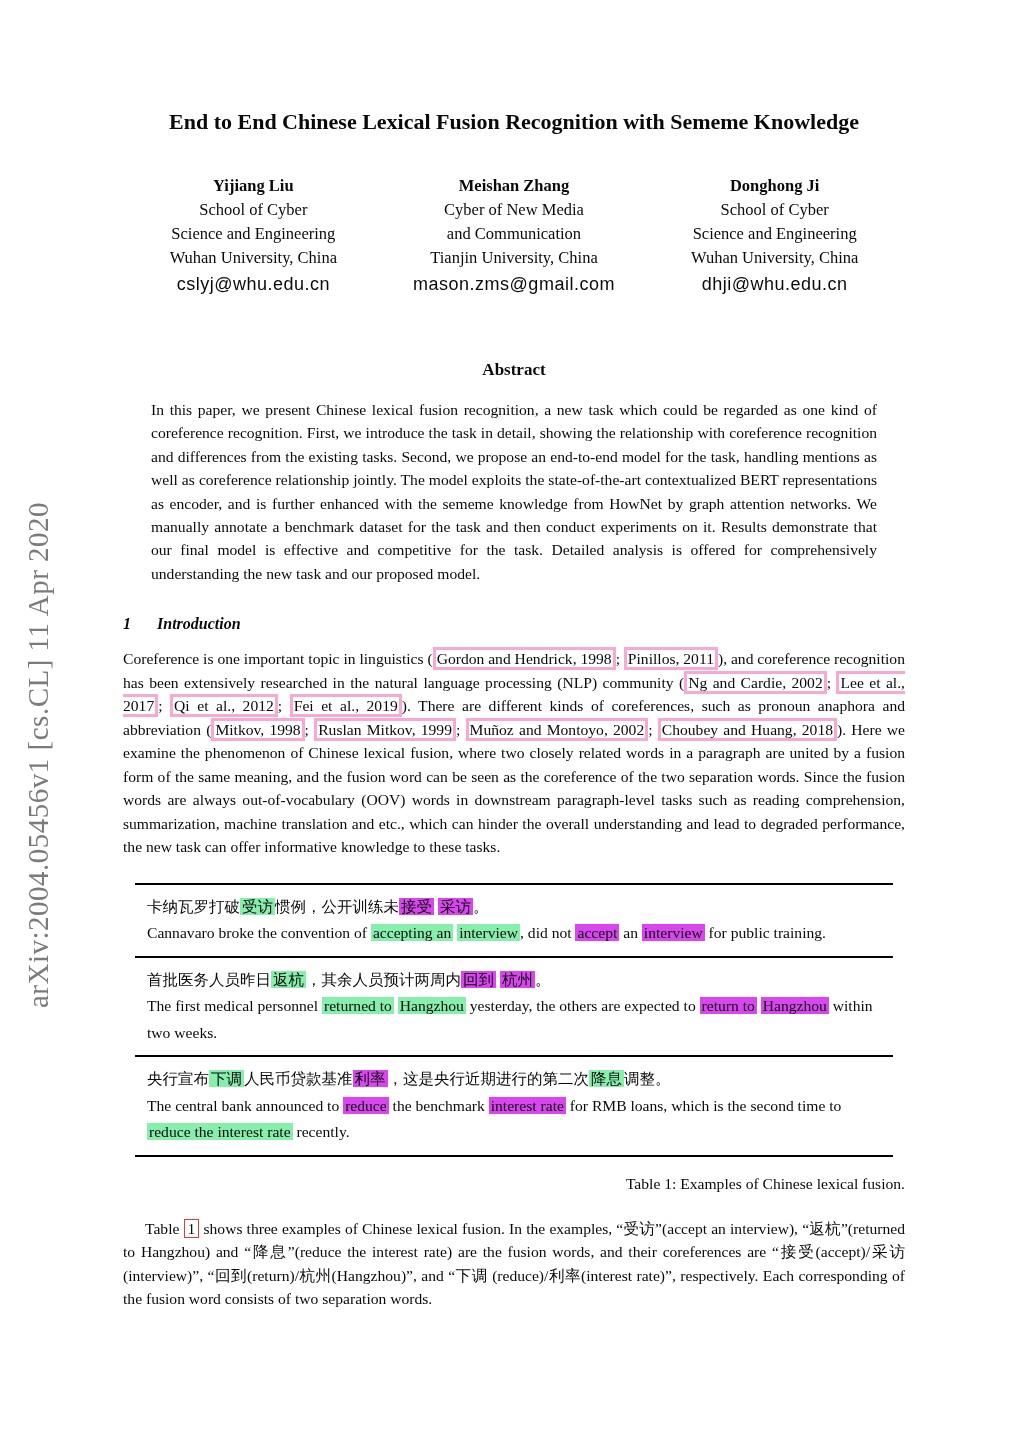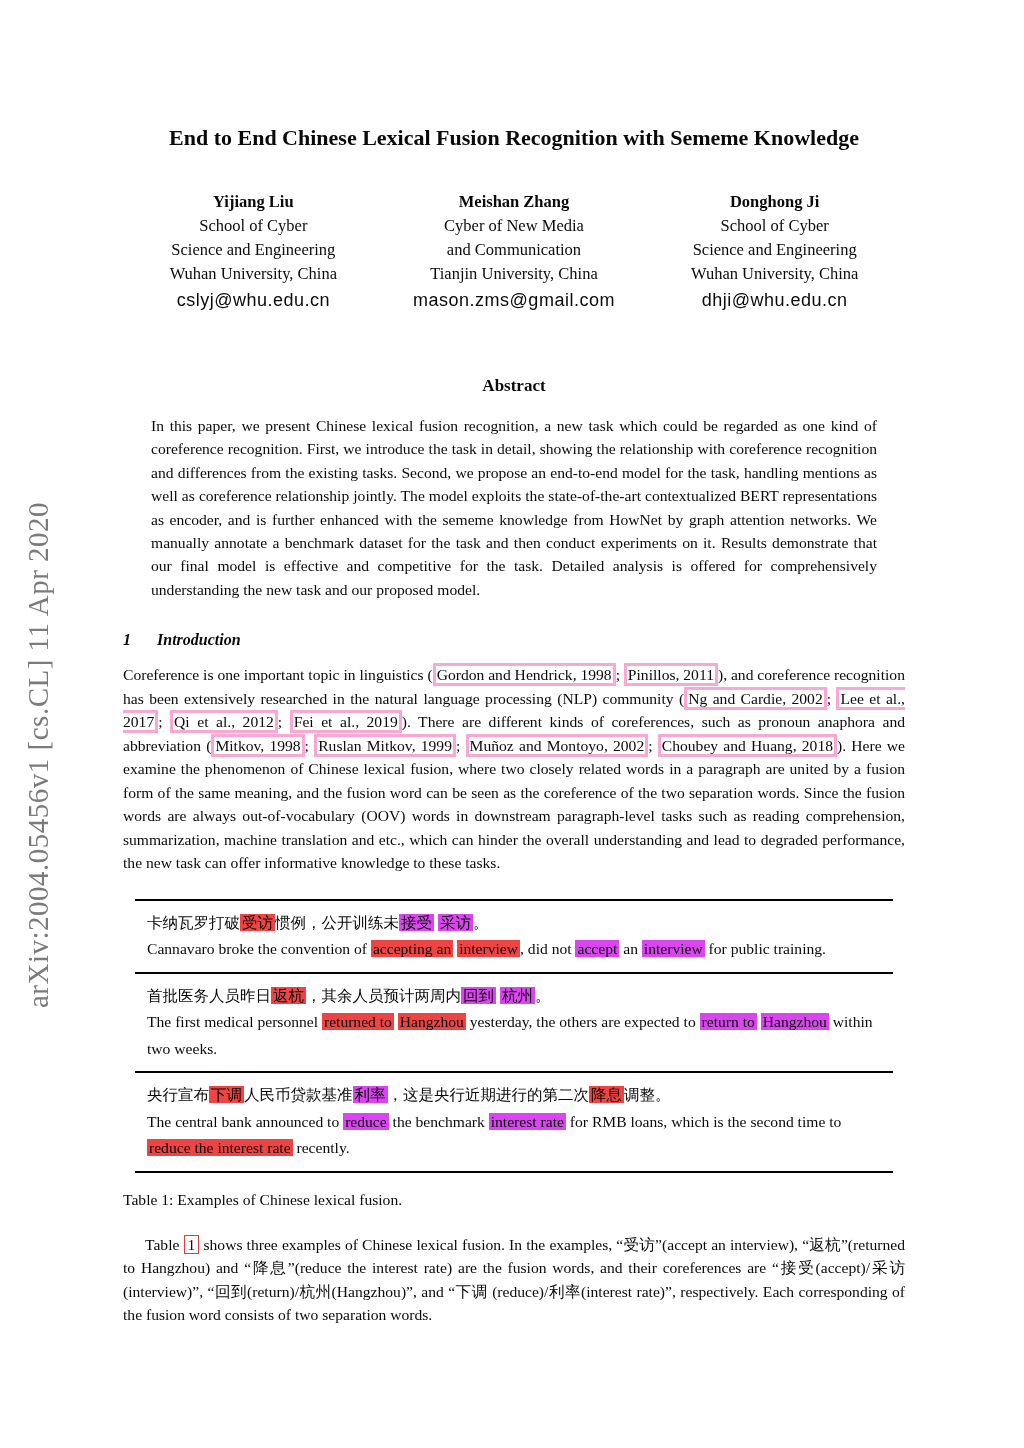--- a/index.html
+++ b/index.html
@@ -10,51 +10,51 @@
     font-family: "Liberation Serif", serif;
     color: #0a0a0a;
   }
   .watermark {
     position: absolute; left: 22px; top: 430px; height: 650px; width: 46px;
     writing-mode: vertical-rl; transform: rotate(180deg);
     font-size: 29px; color: #7b7b7b; letter-spacing: 0.5px;
     white-space: nowrap; text-align: center;
   }
   .content {
-    position: absolute; left: 123px; top: 16px; width: 782px;
+    position: absolute; left: 123px; top: 0; width: 782px;
     padding-top: 108px;
   }
   .title {
     text-align: center; font-size: 22px; font-weight: bold; line-height: 28px;
   }
   .authors { display: flex; justify-content: flex-end; margin-top: 38px; }
   .author { flex: 1; text-align: center; font-size: 16.5px; line-height: 24px; }
   .author-name { font-weight: bold; font-size: 16.5px; }
   .author-email { font-family: Liberation Sans, sans-serif; font-size: 18px; margin-top: 2px; letter-spacing: 0.5px; }
   .abstract-heading { text-align: center; font-weight: bold; font-size: 17px; margin-top: 64px; }
   .abstract-body {
     margin: 18px 28px 0 28px; text-align: justify;
     font-size: 15.6px; line-height: 23.4px;
   }
   .section-heading { margin-top: 30px; font-size: 16px; font-weight: bold; font-style: italic; }
   .section-heading .num { margin-right: 26px; }
   .para { margin-top: 14px; text-align: justify; font-size: 15.6px; line-height: 23.5px; }
   .para.indent { text-indent: 22px; margin-top: 24px; }
   .seg-cite { border: 3px solid #f9a8d4; padding: 0 1px; }
-  .seg-red { background: #ef4444; padding: 0 2px; }
+  .seg-red { background: #86efac; padding: 0 2px; }
   .seg-purple { background: #d946ef; padding: 0 2px; text-align: center; }
   .seg-ref { border: 1px solid #e03a3a; padding: 0 3px; }
   .paper-table {
     margin: 24px 12px 0 12px;
     border-top: 2px solid #000;
     font-size: 15.6px;
   }
   .table-row { border-bottom: 2px solid #000; padding: 9px 12px; line-height: 26.5px; }
   .zh-line { font-size: 15.5px; }
-  .table-caption { text-align: left; margin-top: 18px; font-size: 15.6px; }
+  .table-caption { text-align: right; margin-top: 18px; font-size: 15.6px; }
 </style>
 </head>
 <body>
 
 <div class="page">
 
   <div class="watermark">arXiv:2004.05456v1  [cs.CL]  11 Apr 2020</div>
 
   <div class="content">
 

